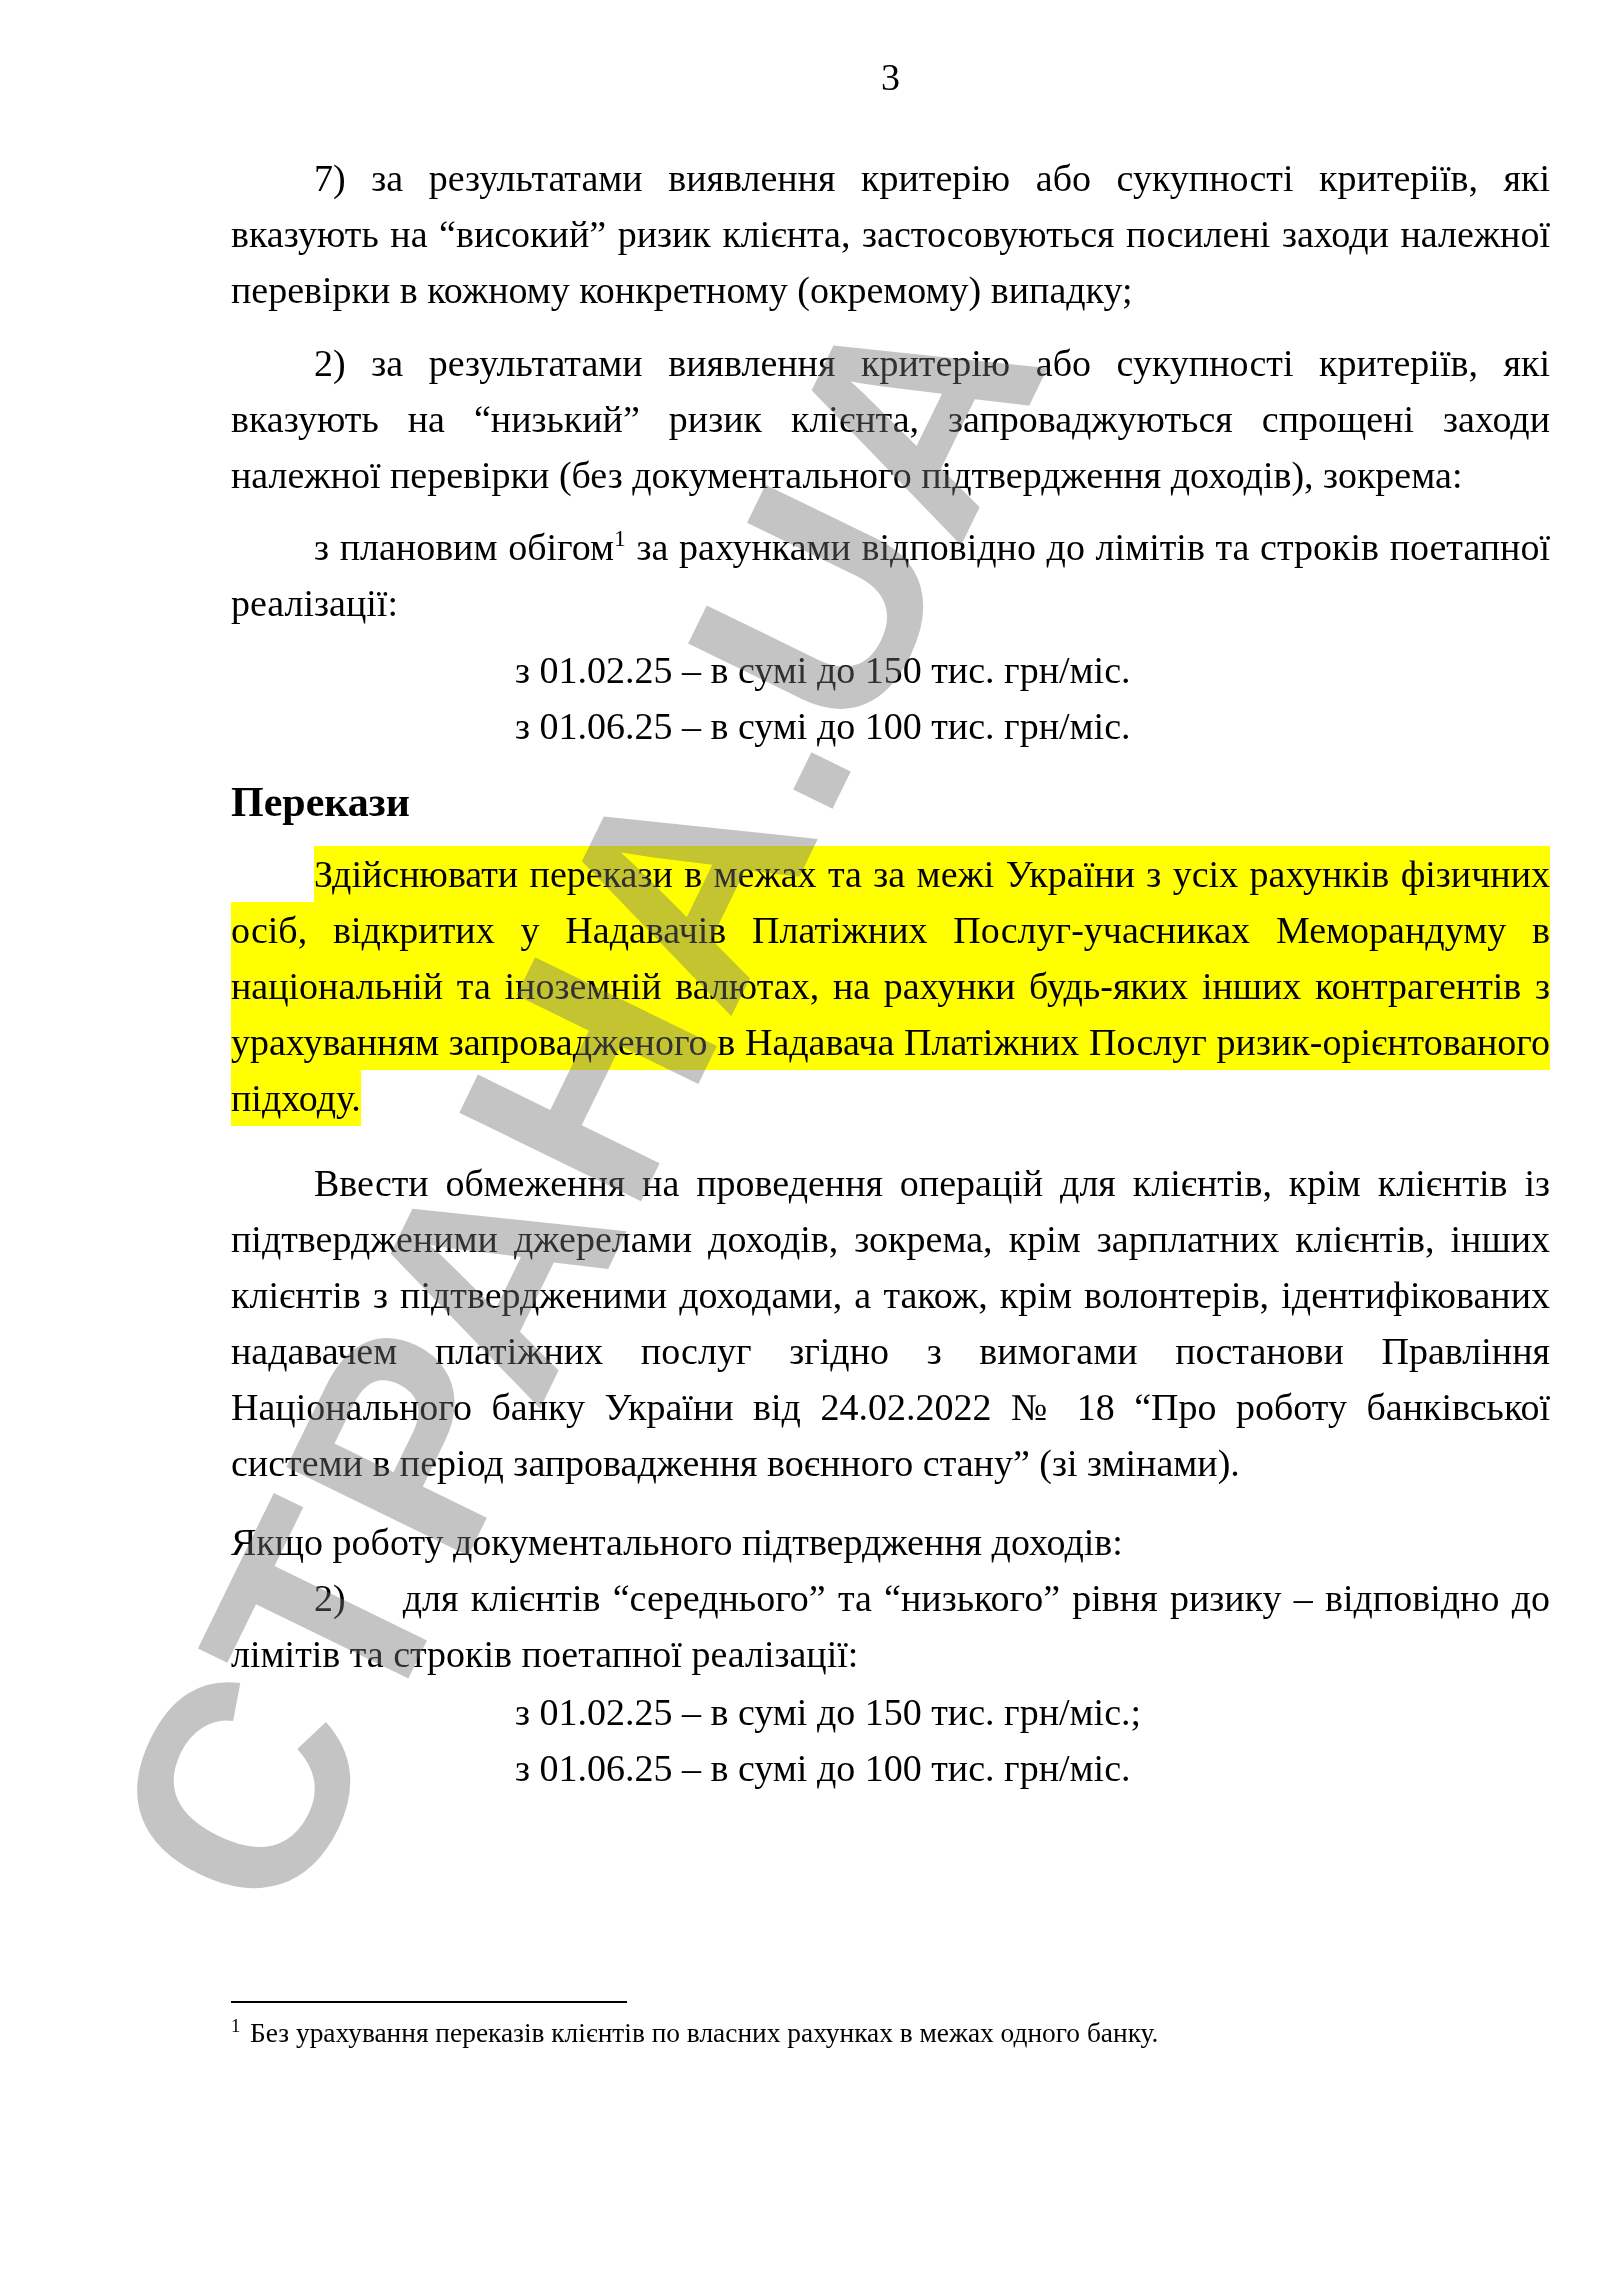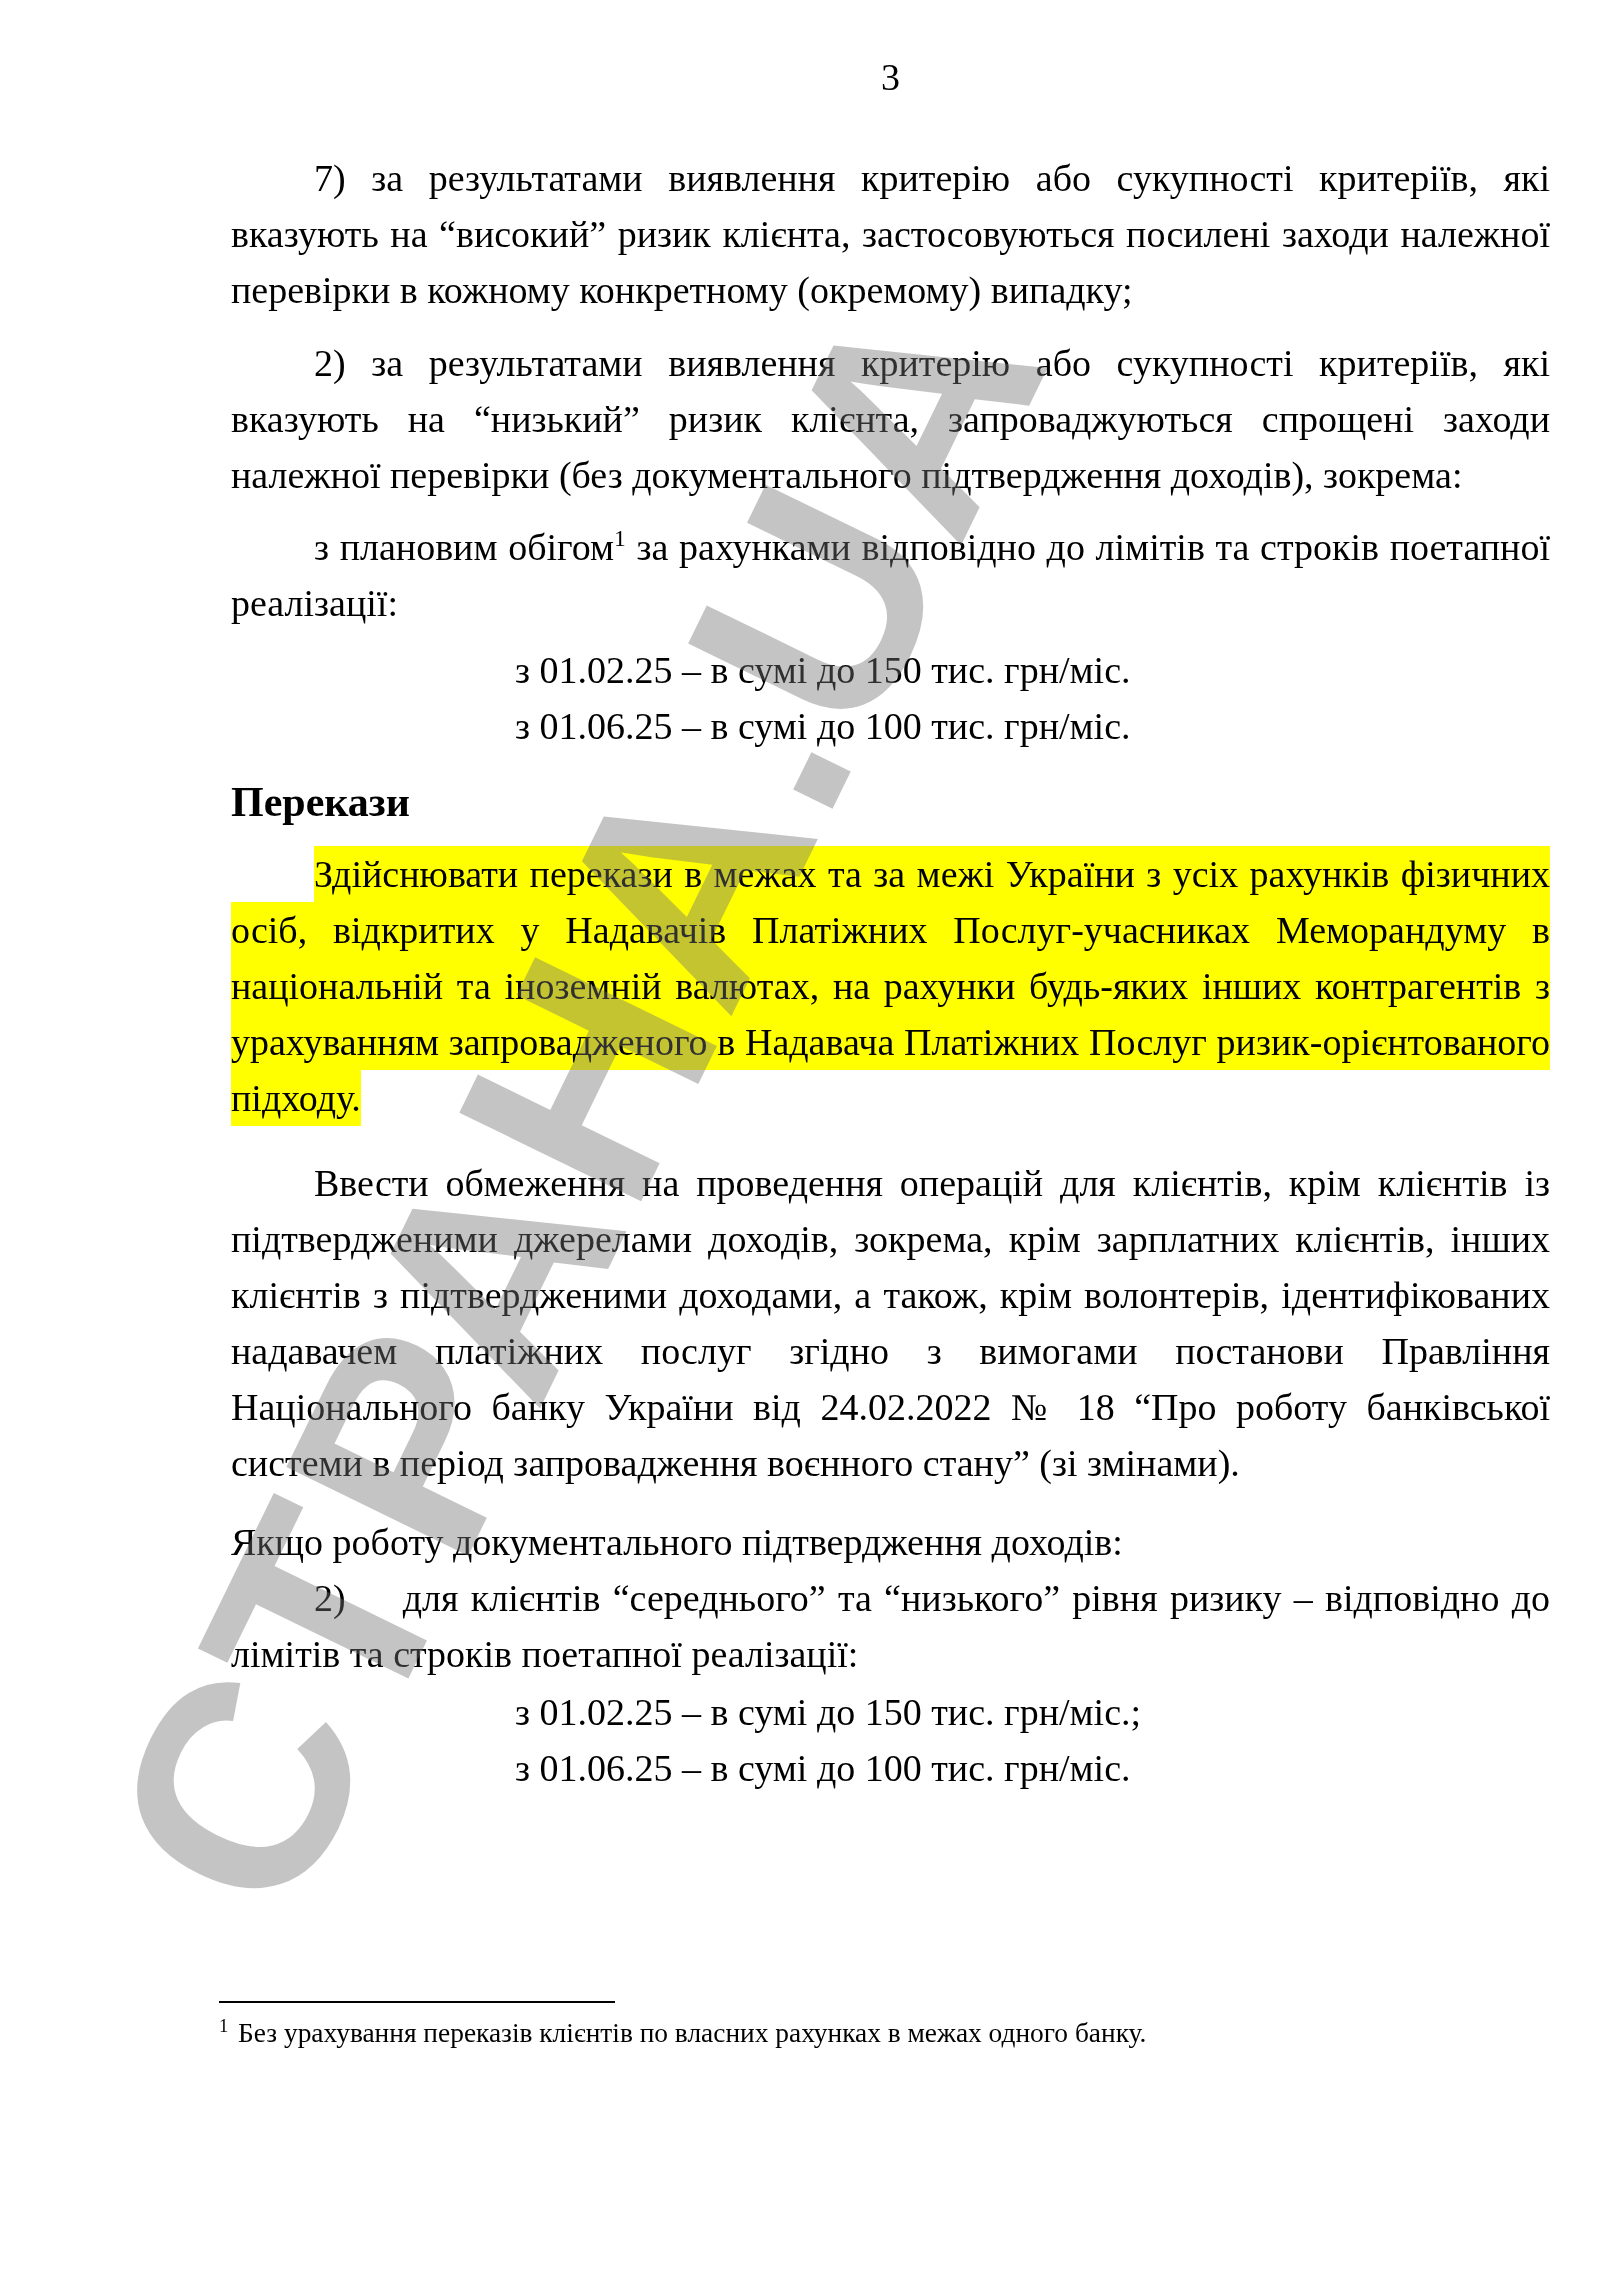--- a/index.html
+++ b/index.html
@@ -81,21 +81,21 @@
     font-size: 294px;
     letter-spacing: 5.9px;
     white-space: nowrap;
     color: var(--watermark, rgba(115,115,115,0.42));
     z-index: 5;
     pointer-events: none;
   }
 
   .footnote-area {
     position: absolute;
-    left: 219px;
+    left: 231px;
     top: 2001px;
     width: 1319px;
     z-index: 1;
   }
   .footnote-rule {
     width: 396px;
     border-top: 2.9px solid #000;
     margin-bottom: 11.8px;
   }
   .footnote-text {

